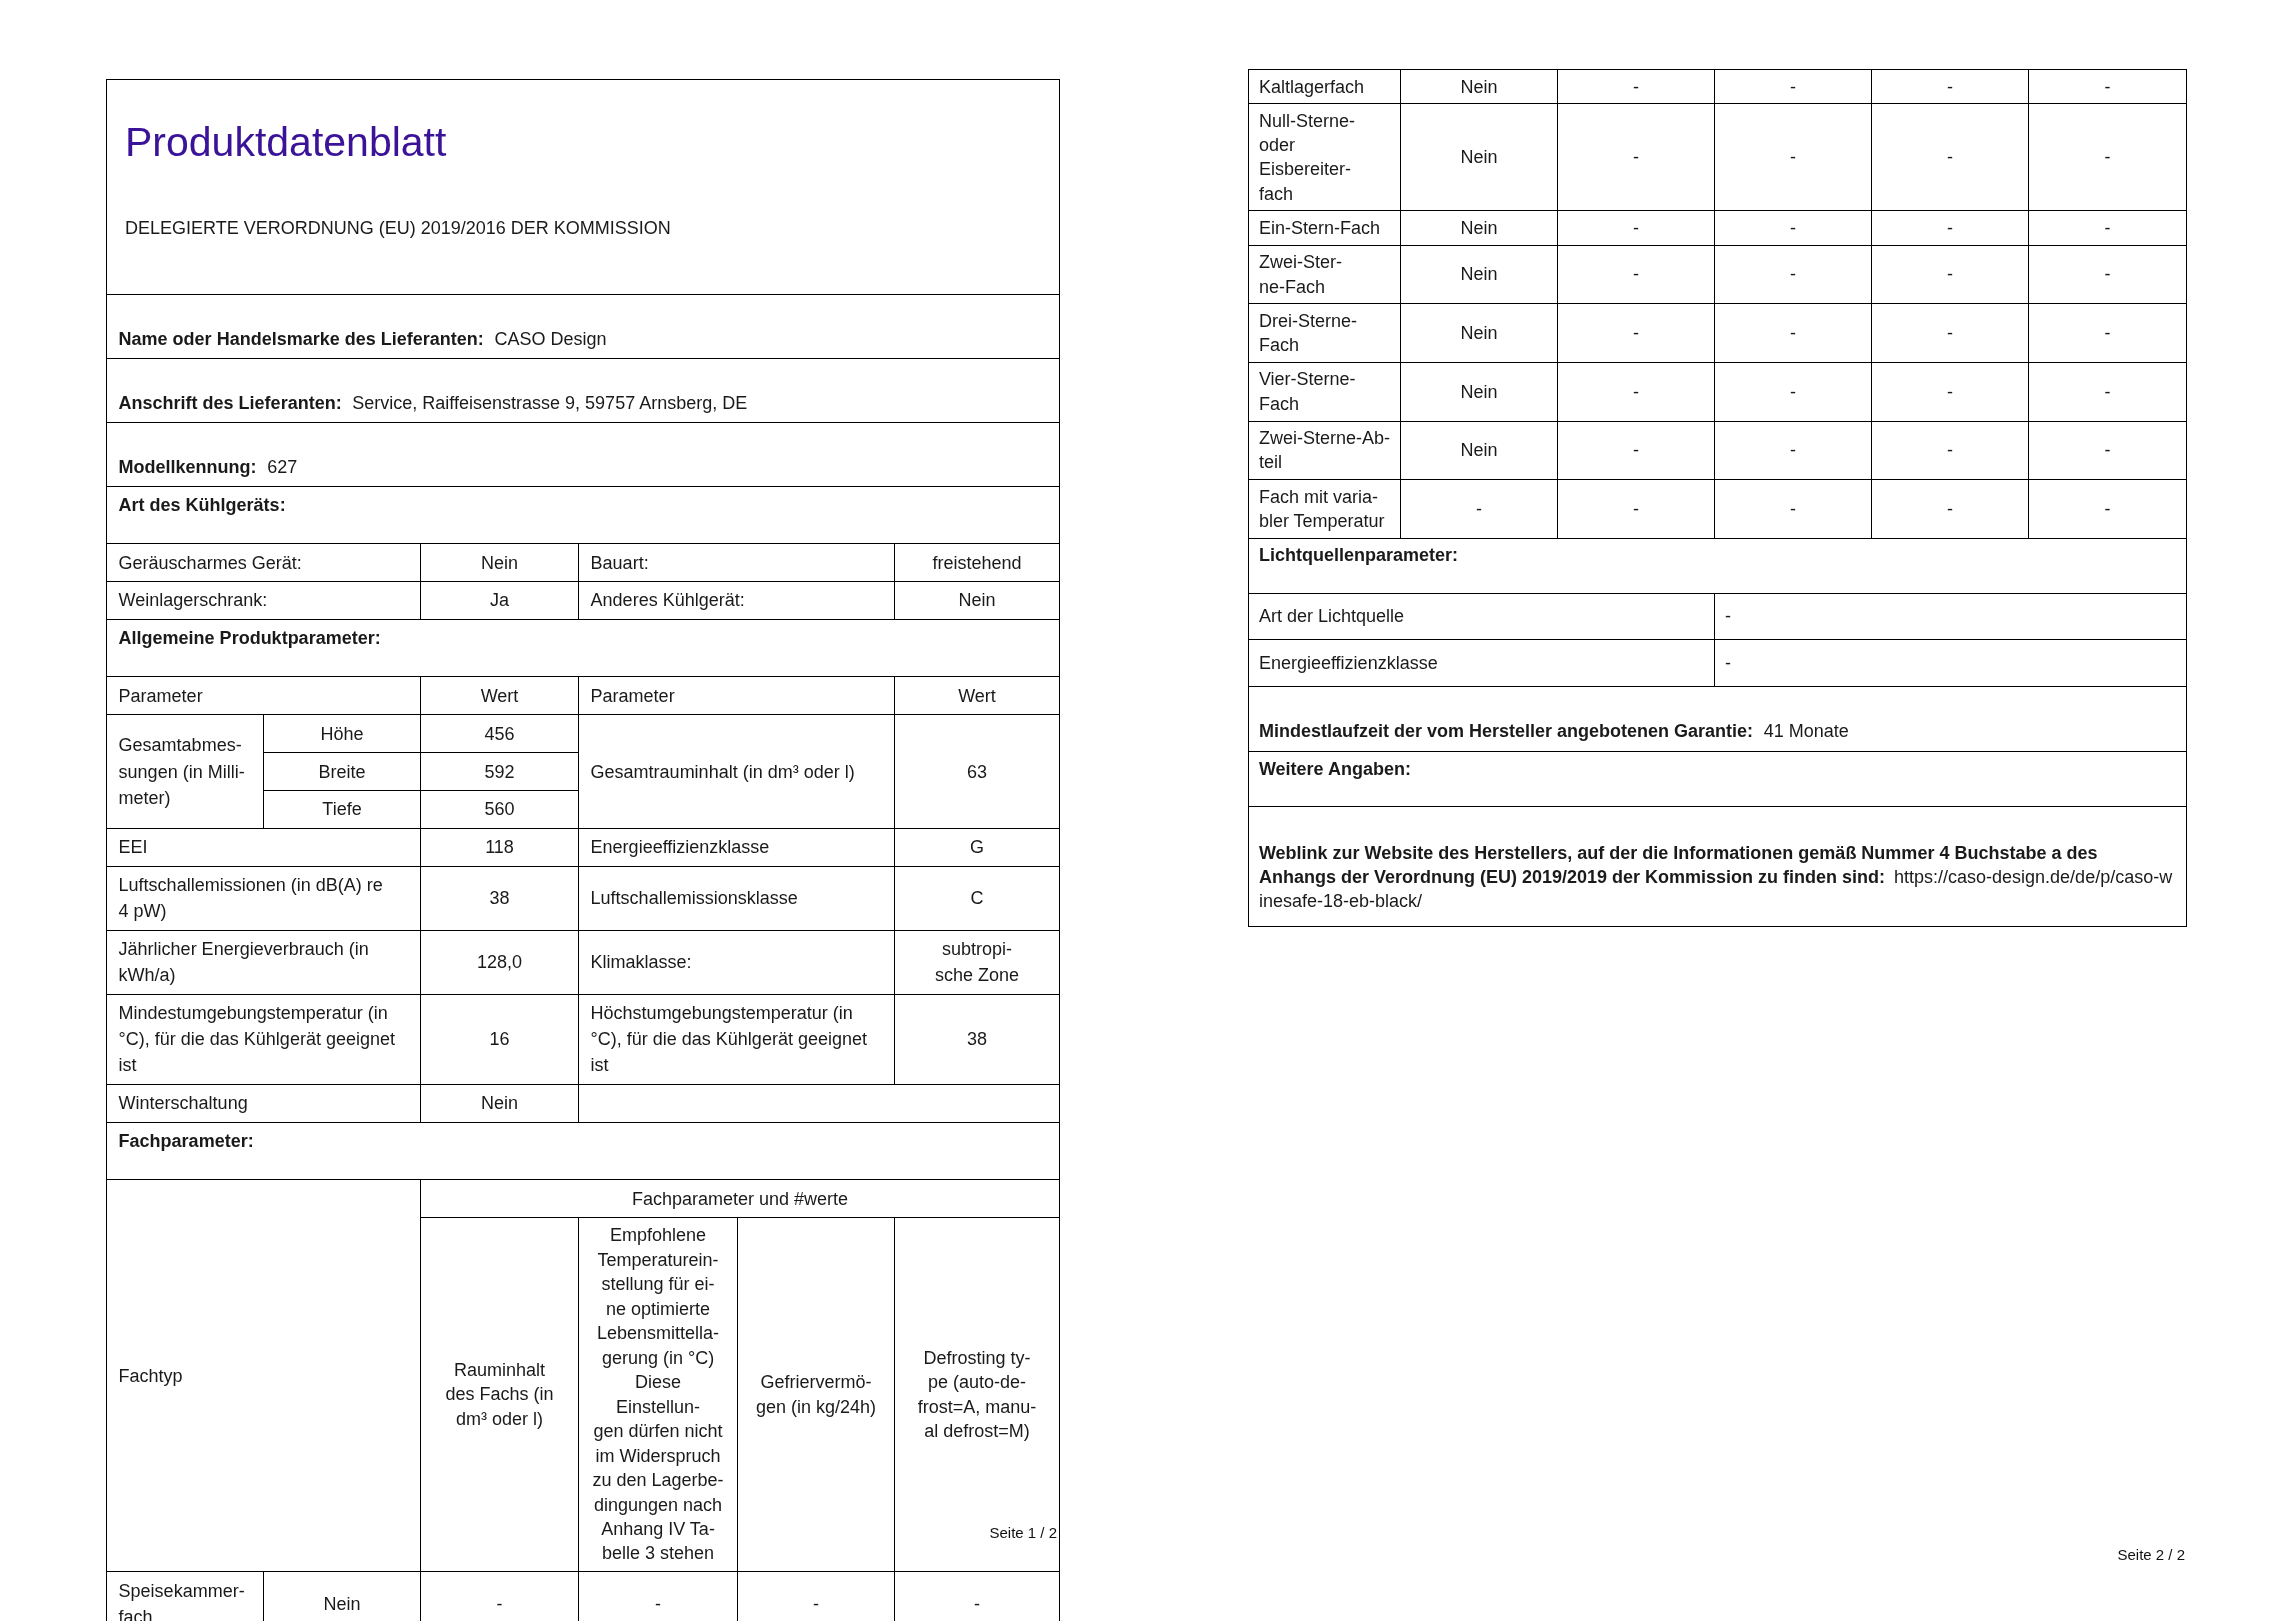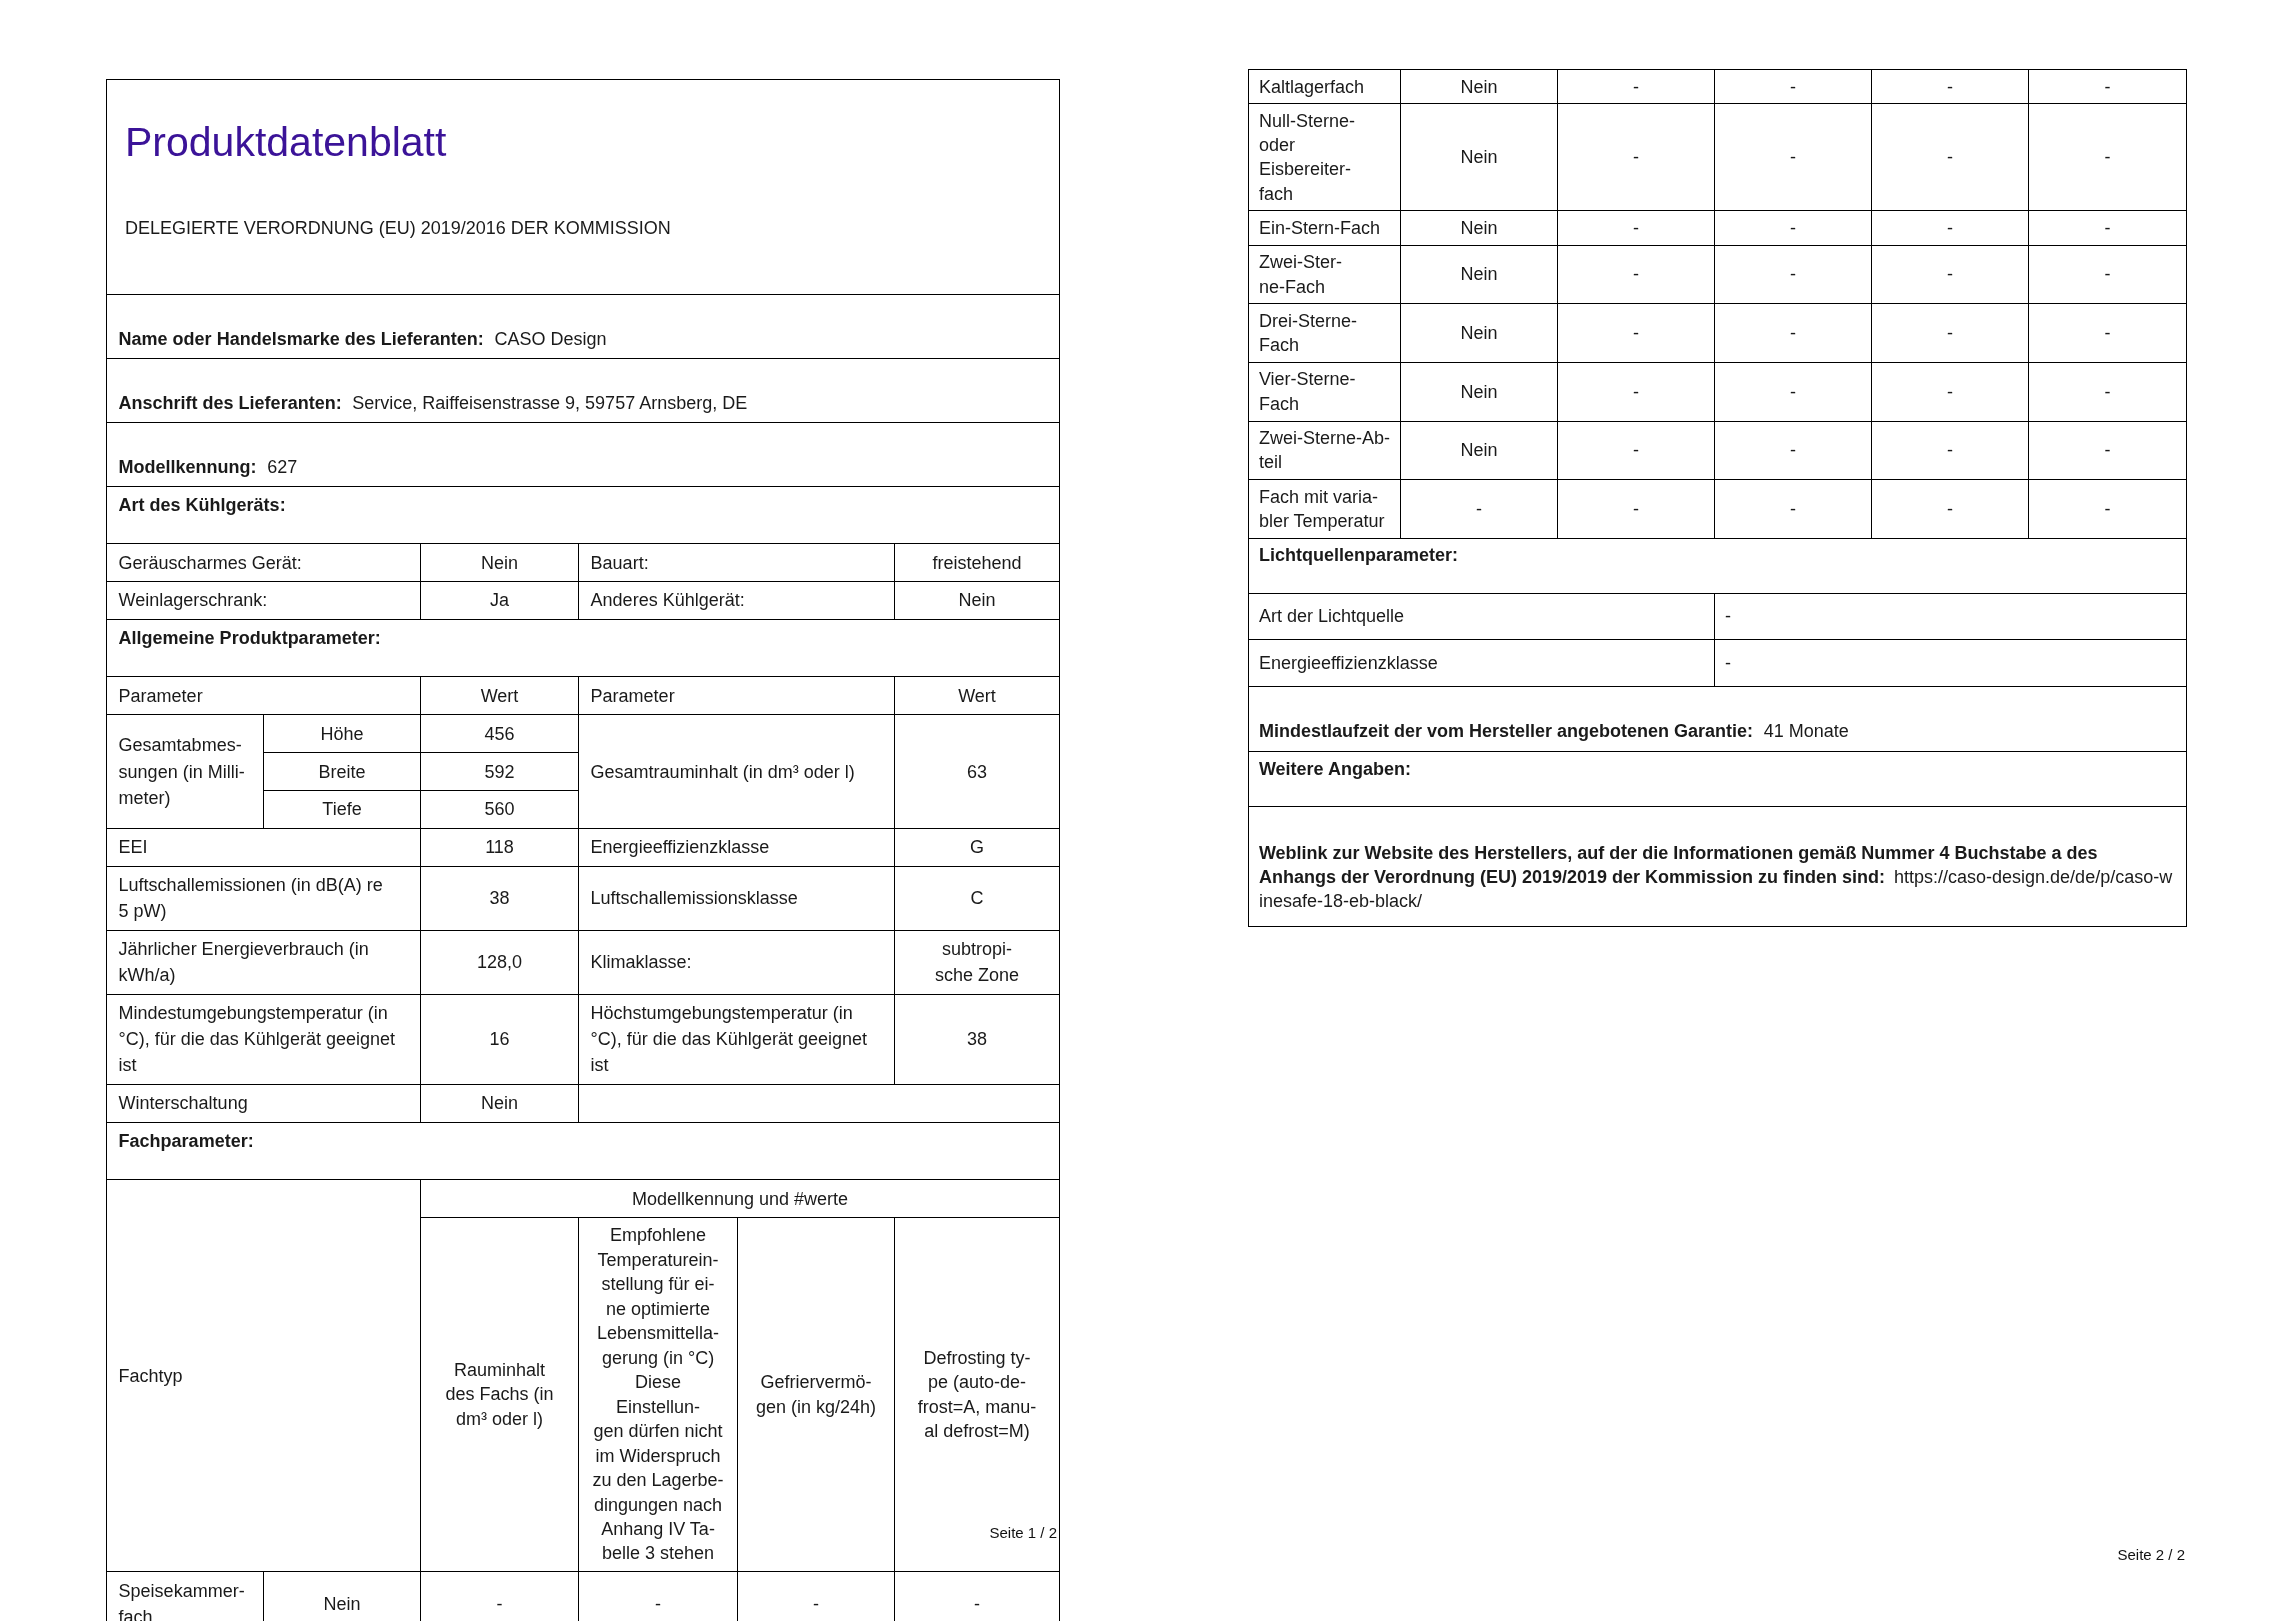--- a/index.html
+++ b/index.html
@@ -114,21 +114,21 @@
     </tr>
 
     <tr>
       <td colspan="2">EEI</td>
       <td class="c">118</td>
       <td colspan="2">Energieeffizienzklasse</td>
       <td class="c">G</td>
     </tr>
     <tr>
       <td colspan="2">Luftschallemissionen (in dB(A) re
-5 pW)</td>
+4 pW)</td>
       <td class="c">38</td>
       <td colspan="2">Luftschallemissionsklasse</td>
       <td class="c">C</td>
     </tr>
     <tr>
       <td colspan="2">Jährlicher Energieverbrauch (in
 kWh/a)</td>
       <td class="c">128,0</td>
       <td colspan="2">Klimaklasse:</td>
       <td class="c">subtropi-
@@ -148,21 +148,21 @@
       <td class="c">Nein</td>
       <td colspan="3"></td>
     </tr>
 
     <tr>
       <td colspan="6" class="sec">Fachparameter:</td>
     </tr>
 
     <tr>
       <td colspan="2" rowspan="2">Fachtyp</td>
-      <td colspan="4" class="c">Modellkennung und #werte</td>
+      <td colspan="4" class="c">Fachparameter und #werte</td>
     </tr>
     <tr>
       <td class="c subhead">Rauminhalt
 des Fachs (in
 dm³ oder l)</td>
       <td class="c subhead">Empfohlene
 Temperaturein-
 stellung für ei-
 ne optimierte
 Lebensmittella-

